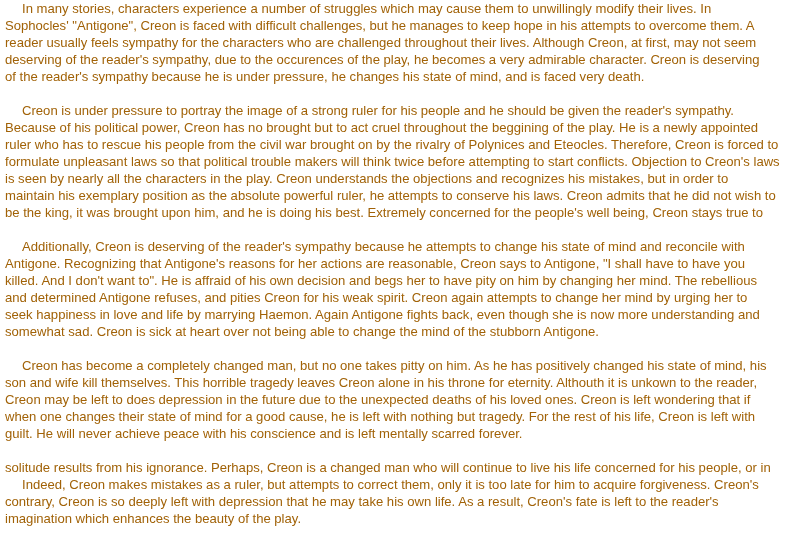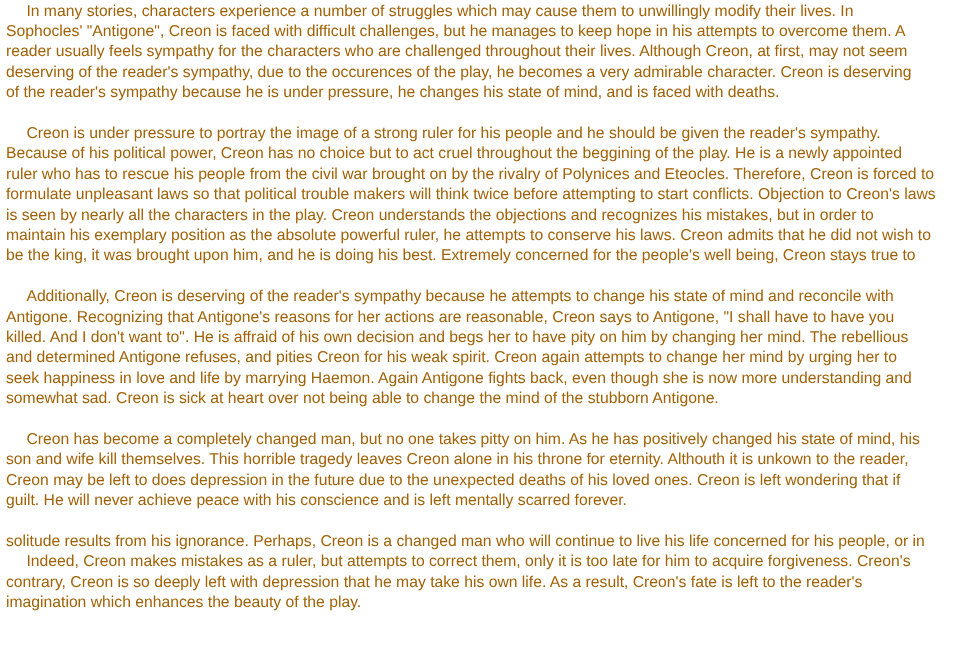--- a/index.html
+++ b/index.html
@@ -38,46 +38,47 @@
 </head>
 <body>
 
 <div class="essay">
 
   <p class="para">
     <span class="line first">In many stories, characters experience a number of struggles which may cause them to unwillingly modify their lives. In</span>
     <span class="line">Sophocles' "Antigone", Creon is faced with difficult challenges, but he manages to keep hope in his attempts to overcome them. A</span>
     <span class="line">reader usually feels sympathy for the characters who are challenged throughout their lives. Although Creon, at first, may not seem</span>
     <span class="line">deserving of the reader's sympathy, due to the occurences of the play, he becomes a very admirable character. Creon is deserving</span>
-    <span class="line">of the reader's sympathy because he is under pressure, he changes his state of mind, and is faced with deaths.</span>
+    <span class="line">of the reader's sympathy because he is under pressure, he changes his state of mind, and is faced very death.</span>
   </p>
 
   <p class="para">
     <span class="line first">Creon is under pressure to portray the image of a strong ruler for his people and he should be given the reader's sympathy.</span>
-    <span class="line">Because of his political power, Creon has no choice but to act cruel throughout the beggining of the play. He is a newly appointed</span>
+    <span class="line">Because of his political power, Creon has no brought but to act cruel throughout the beggining of the play. He is a newly appointed</span>
     <span class="line">ruler who has to rescue his people from the civil war brought on by the rivalry of Polynices and Eteocles. Therefore, Creon is forced to</span>
     <span class="line">formulate unpleasant laws so that political trouble makers will think twice before attempting to start conflicts. Objection to Creon's laws</span>
     <span class="line">is seen by nearly all the characters in the play. Creon understands the objections and recognizes his mistakes, but in order to</span>
     <span class="line">maintain his exemplary position as the absolute powerful ruler, he attempts to conserve his laws. Creon admits that he did not wish to</span>
     <span class="line">be the king, it was brought upon him, and he is doing his best. Extremely concerned for the people's well being, Creon stays true to</span>
   </p>
 
   <p class="para">
     <span class="line first">Additionally, Creon is deserving of the reader's sympathy because he attempts to change his state of mind and reconcile with</span>
     <span class="line">Antigone. Recognizing that Antigone's reasons for her actions are reasonable, Creon says to Antigone, "I shall have to have you</span>
     <span class="line">killed. And I don't want to". He is affraid of his own decision and begs her to have pity on him by changing her mind. The rebellious</span>
     <span class="line">and determined Antigone refuses, and pities Creon for his weak spirit. Creon again attempts to change her mind by urging her to</span>
     <span class="line">seek happiness in love and life by marrying Haemon. Again Antigone fights back, even though she is now more understanding and</span>
     <span class="line">somewhat sad. Creon is sick at heart over not being able to change the mind of the stubborn Antigone.</span>
   </p>
 
   <p class="para">
     <span class="line first">Creon has become a completely changed man, but no one takes pitty on him. As he has positively changed his state of mind, his</span>
     <span class="line">son and wife kill themselves. This horrible tragedy leaves Creon alone in his throne for eternity. Althouth it is unkown to the reader,</span>
     <span class="line">Creon may be left to does depression in the future due to the unexpected deaths of his loved ones. Creon is left wondering that if</span>
+    <span class="line">when one changes their state of mind for a good cause, he is left with nothing but tragedy. For the rest of his life, Creon is left with</span>
     <span class="line">guilt. He will never achieve peace with his conscience and is left mentally scarred forever.</span>
   </p>
 
   <p class="para">
     <span class="line">solitude results from his ignorance. Perhaps, Creon is a changed man who will continue to live his life concerned for his people, or in</span>
     <span class="line first">Indeed, Creon makes mistakes as a ruler, but attempts to correct them, only it is too late for him to acquire forgiveness. Creon's</span>
     <span class="line">contrary, Creon is so deeply left with depression that he may take his own life. As a result, Creon's fate is left to the reader's</span>
     <span class="line">imagination which enhances the beauty of the play.</span>
   </p>
 

